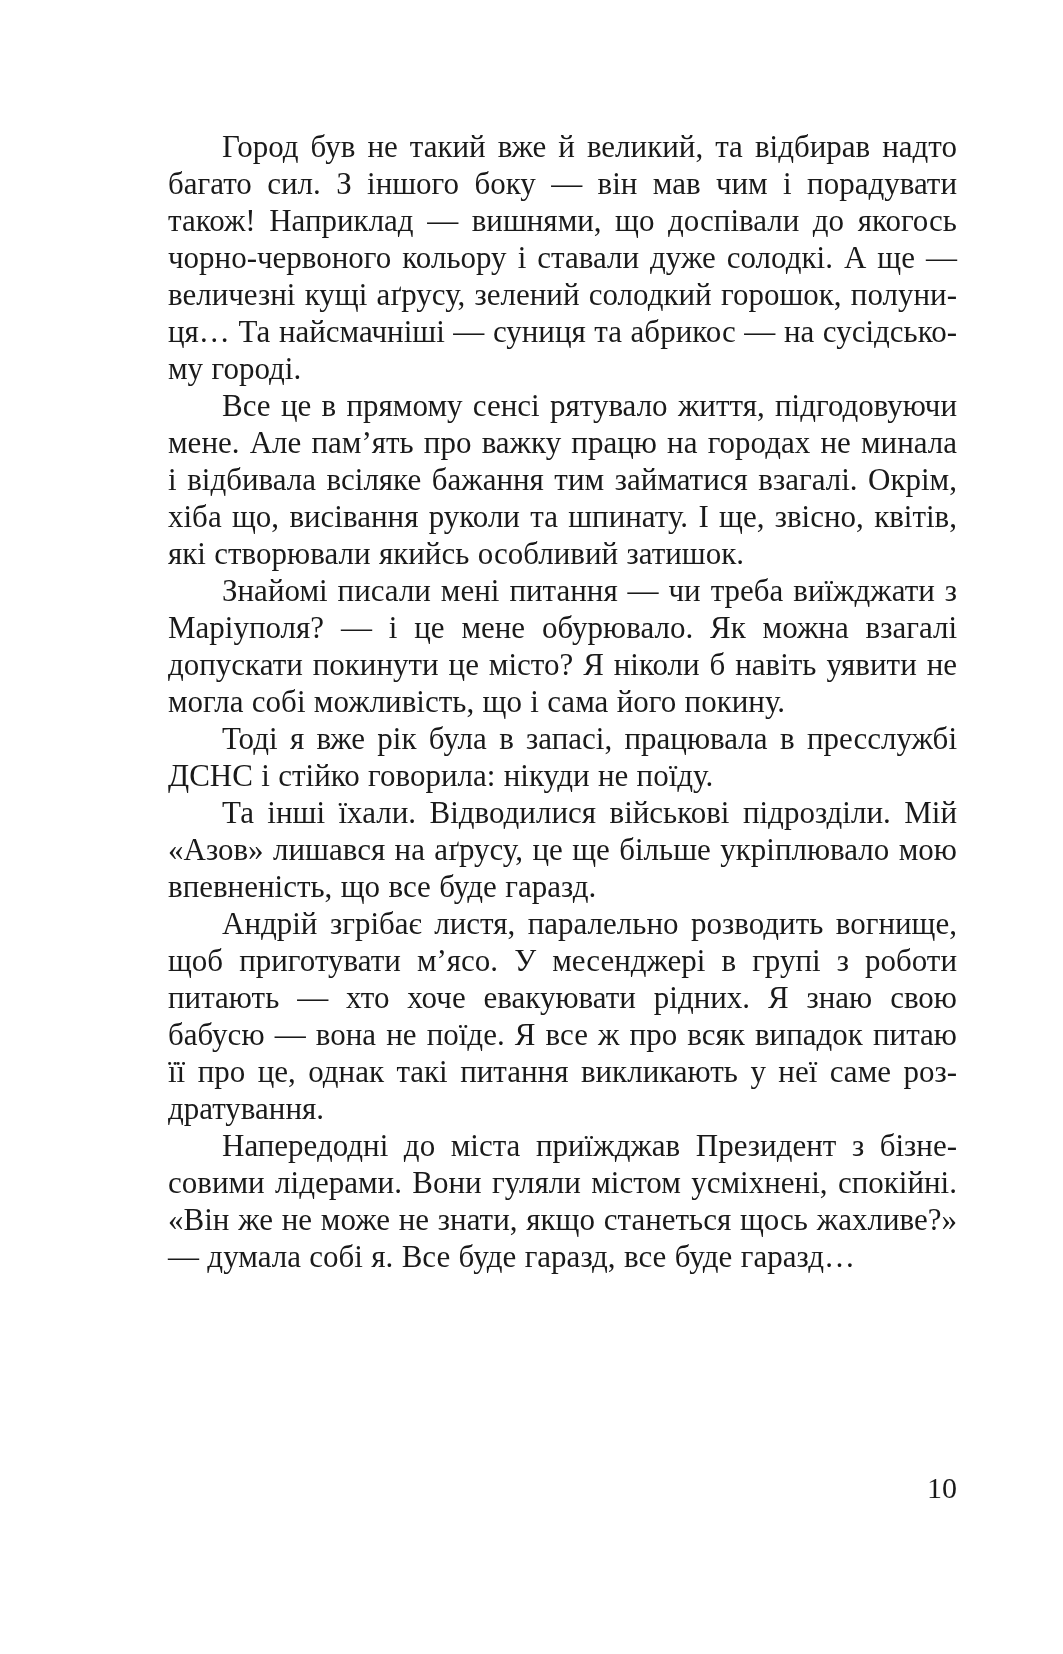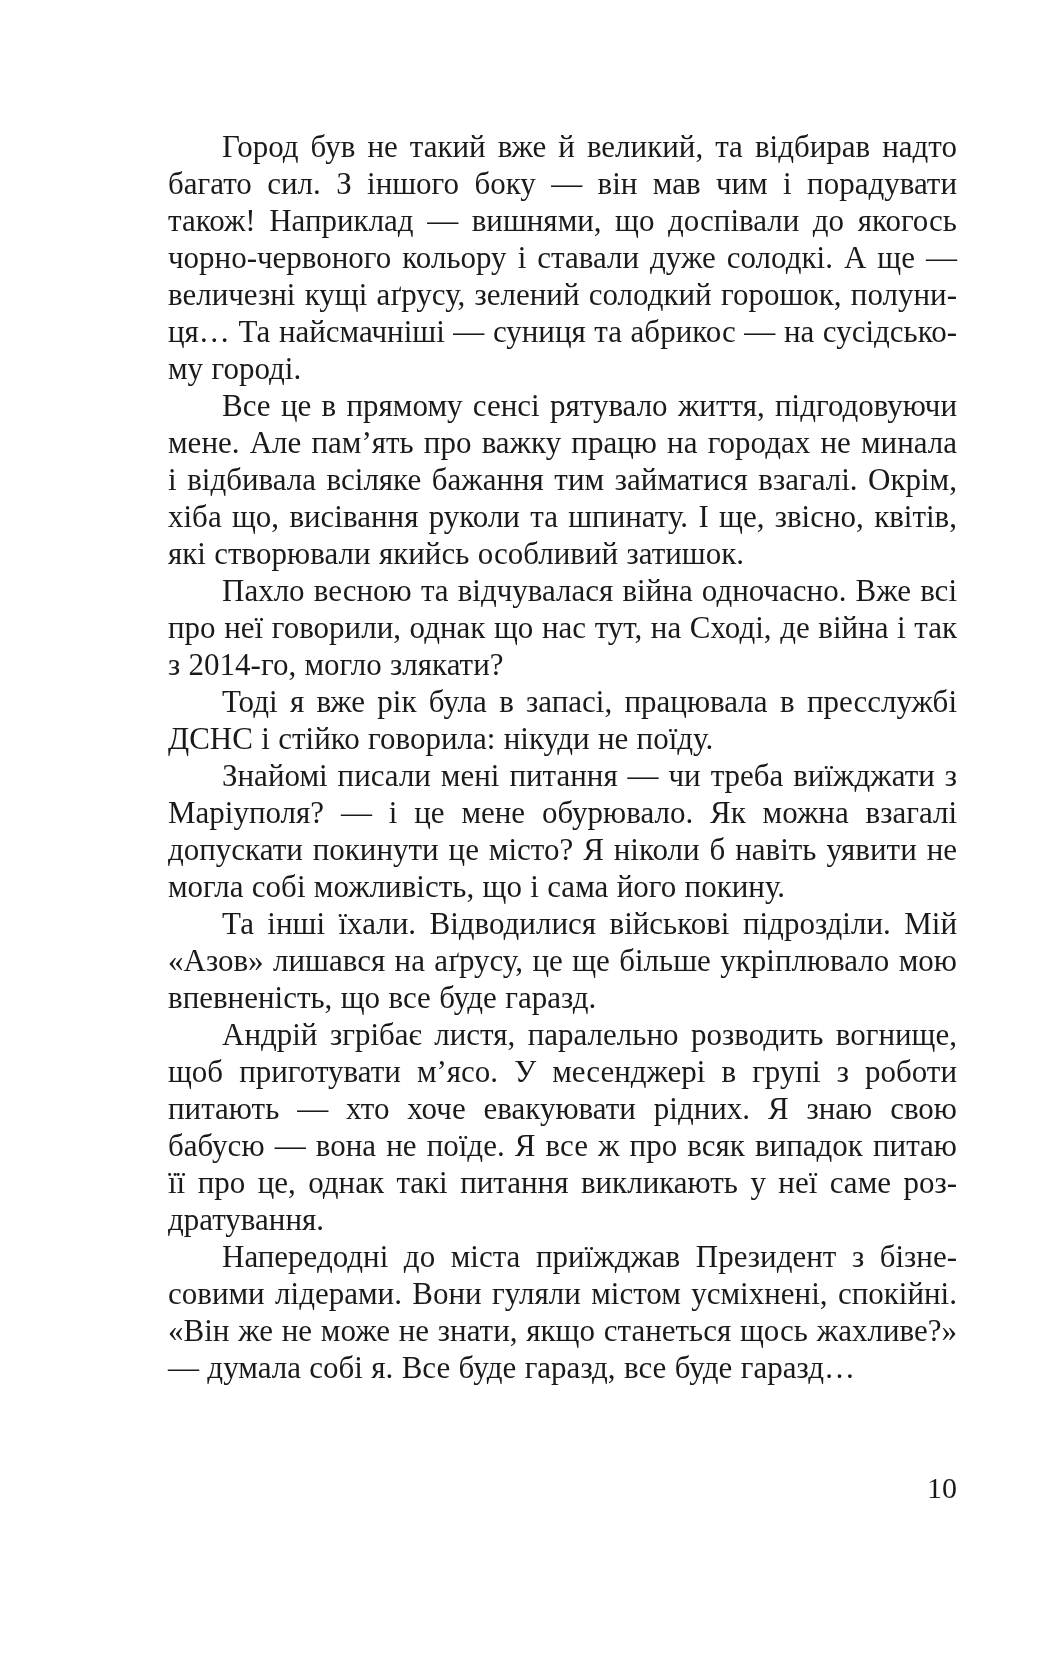--- a/index.html
+++ b/index.html
@@ -43,21 +43,20 @@
     line-height: 36px;
   }
 </style>
 </head>
 <body>
 
 <div class="book-page">
   <div class="text-block">
       <p>Город був не такий вже й великий, та відбирав над­то багато сил. З іншого боку — він мав чим і порадувати також! Наприклад — вишнями, що доспівали до якогось чорно-червоного кольору і ставали дуже солодкі. А ще — величезні кущі аґрусу, зелений солодкий горошок, полуни­ця… Та найсмачніші — суниця та абрикос — на сусідсько­му городі.</p>
       <p>Все це в прямому сенсі рятувало життя, підгодовуючи мене. Але пам’ять про важку працю на городах не минала і відбивала всіляке бажання тим займатися взагалі. Окрім, хіба що, висівання руколи та шпинату. І ще, звісно, квітів, які створювали якийсь особливий затишок.</p>
-      <p>Пахло весною та відчувалася війна одночасно. Вже всі про неї говорили, однак що нас тут, на Сході, де війна і так з 2014-го, могло злякати?</p>
+      <p>Знайомі писали мені питання — чи треба виїжджати з Маріуполя? — і це мене обурювало. Як можна взагалі допускати покинути це місто? Я ніколи б навіть уявити не могла собі можливість, що і сама його покину.</p>
       <p>Тоді я вже рік була в запасі, працювала в пресслужбі ДСНС і стійко говорила: нікуди не поїду.</p>
-      <p>Знайомі писали мені питання — чи треба виїжджати з Маріуполя? — і це мене обурювало. Як можна взагалі допускати покинути це місто? Я ніколи б навіть уявити не могла собі можливість, що і сама його покину.</p>
       <p>Та інші їхали. Відводилися військові підрозділи. Мій «Азов» лишався на аґрусу, це ще більше укріплювало мою впевненість, що все буде гаразд.</p>
       <p>Андрій згрібає листя, паралельно розводить вогни­ще, щоб приготувати м’ясо. У месенджері в групі з робо­ти питають — хто хоче евакуювати рідних. Я знаю свою бабусю — вона не поїде. Я все ж про всяк випадок питаю її про це, однак такі питання викликають у неї саме роз­дратування.</p>
       <p>Напередодні до міста приїжджав Президент з бізне­совими лідерами. Вони гуляли містом усміхнені, спокійні. «Він же не може не знати, якщо станеться щось жахли­ве?» — думала собі я. Все буде гаразд, все буде гаразд…</p>
     </div>
   <div class="page-number">10</div>
 </div>
 
 </body></html>

